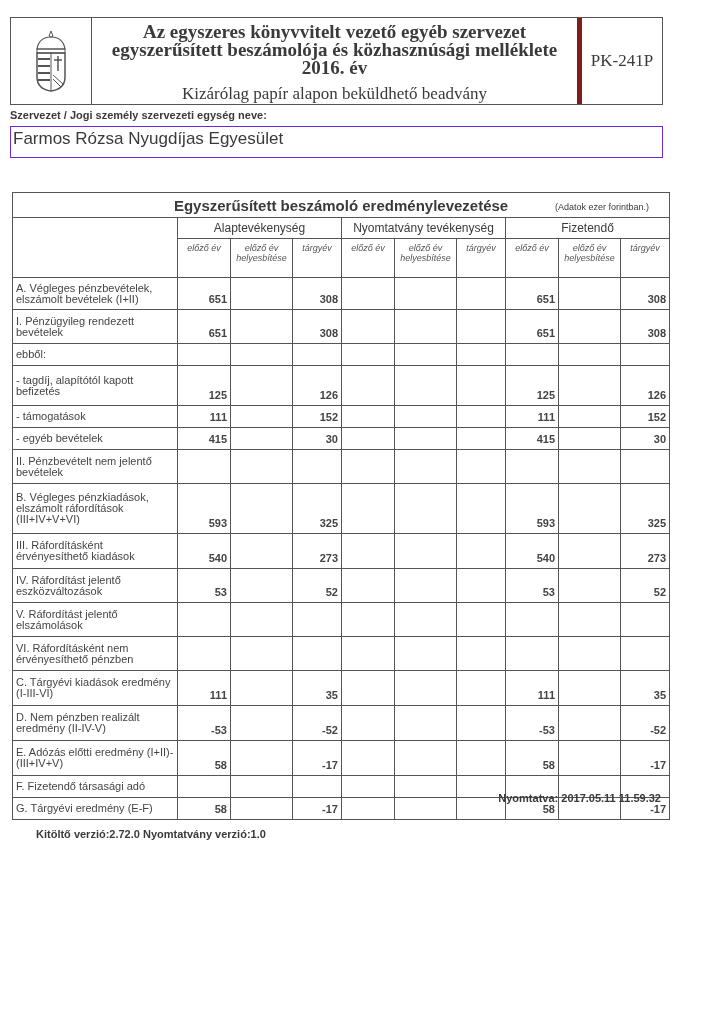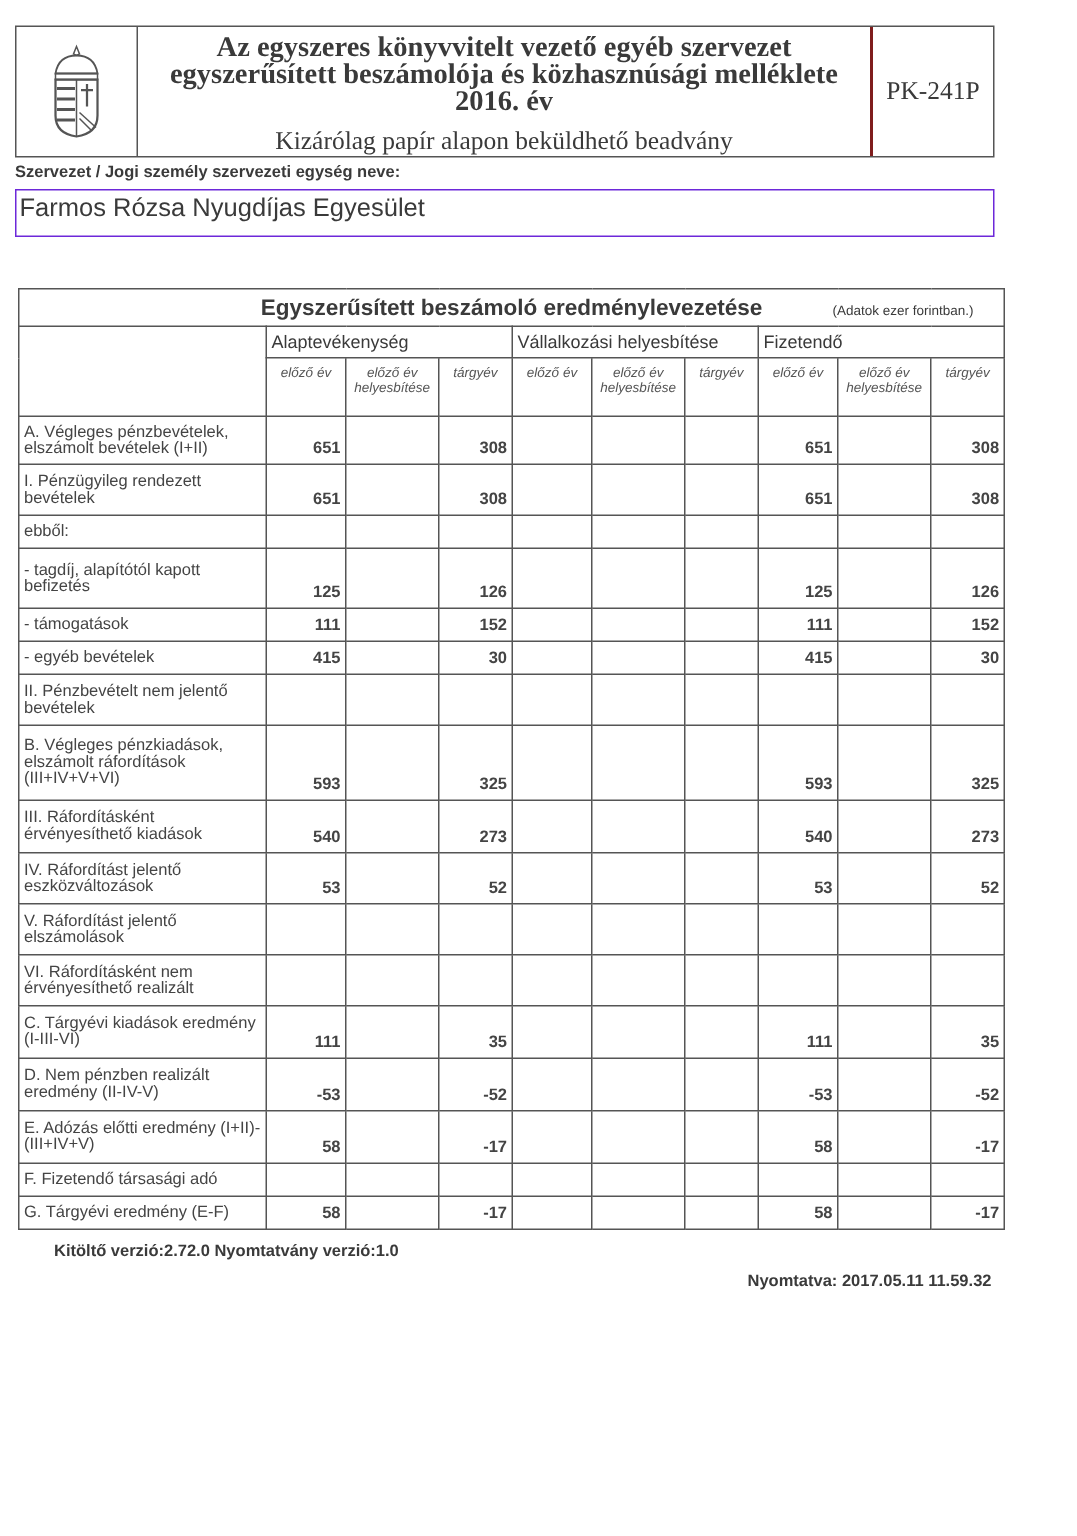--- a/index.html
+++ b/index.html
@@ -1,41 +1,41 @@
 <!DOCTYPE html>
 <html><head>
   <meta charset="utf-8">
   <style>
     html, body { margin: 0; padding: 0; background: #ffffff; }
     body { width: 718px; height: 1024px; position: relative; overflow: hidden; color: #3a3a3a; font-family: "Liberation Sans", sans-serif; }
 
     .header-box { position: absolute; left: 10px; top: 17px; width: 651px; height: 86px; border: 1px solid #555; display: flex; }
     .crest-cell { width: 80px; border-right: 1px solid #555; display: flex; align-items: center; justify-content: center; }
-    .title-cell { flex: 1; border-right: 2px solid #7f1d1d; text-align: center; font-family: "Liberation Serif", serif; color: #3a3a3a; }
+    .title-cell { flex: 1; border-right: 5px solid #7f1d1d; text-align: center; font-family: "Liberation Serif", serif; color: #3a3a3a; }
     .title-cell .t { font-size: 19px; font-weight: bold; line-height: 18px; }
     .title-cell .t1 { margin-top: 5px; }
     .title-cell .sub { font-size: 17px; margin-top: 7px; }
     .code-cell { width: 80px; display: flex; align-items: center; justify-content: center; font-family: "Liberation Serif", serif; font-size: 17px; }
 
     .org-label { position: absolute; left: 10px; top: 109px; font-size: 11px; font-weight: bold; color: #3a3a3a; }
     .org-box { position: absolute; left: 10px; top: 126px; width: 651px; height: 30px; border: 1px solid #6d28d9; font-size: 17px; }
     .org-box span { position: absolute; left: 2px; top: 2px; }
 
     table.main { position: absolute; left: 12px; top: 192px; width: 650px; border-collapse: collapse; table-layout: fixed; font-size: 11px; }
     table.main td { border: 1px solid #555; padding: 0 3px; vertical-align: middle; }
     .cap { height: 24px; text-align: center; position: relative; }
     .cap .ttl { font-size: 15px; font-weight: bold; }
     .cap .unit { position: absolute; right: 20px; top: 9px; font-size: 9px; }
-    .grp { text-align: left; font-size: 12px; height: 20px; }
+    .grp { text-align: center; font-size: 12px; height: 20px; }
     .colh { font-size: 9px; font-style: italic; text-align: center; vertical-align: top !important; height: 34px; line-height: 10px; padding-top: 4px !important; color: #555; }
     .lbl { font-size: 11px; line-height: 11px; color: #444; }
     .num { text-align: right; font-weight: bold; font-size: 11px; vertical-align: bottom !important; padding-bottom: 4px !important; color: #444; }
 
     .footer-left { position: absolute; left: 36px; top: 828px; font-size: 11px; font-weight: bold; color: #3a3a3a; }
-    .footer-right { position: absolute; right: 57px; top: 848px; font-size: 11px; font-weight: bold; color: #3a3a3a; }
+    .footer-right { position: absolute; right: 57px; top: 792px; font-size: 11px; font-weight: bold; color: #3a3a3a; }
   </style>
 </head>
 <body>
 
 <div class="header-box">
   <div class="crest-cell">
     <svg width="40" height="64" viewBox="0 0 40 64">
       <path d="M20 2 l2 5 -2 1 -2 -1z" fill="none" stroke="#555" stroke-width="1"></path>
       <path d="M6 20 Q8 8 20 8 Q32 8 34 20 Z" fill="none" stroke="#555" stroke-width="1.2"></path>
       <rect x="6" y="20" width="28" height="4" fill="none" stroke="#555" stroke-width="1"></rect>
@@ -81,21 +81,21 @@
   <tbody id="tbody">
     <tr>
       <td class="cap" colspan="10">
         <span class="ttl">Egyszerűsített beszámoló eredménylevezetése</span>
         <span class="unit">(Adatok ezer forintban.)</span>
       </td>
     </tr>
     <tr>
       <td rowspan="2"></td>
       <td class="grp" colspan="3">Alaptevékenység</td>
-      <td class="grp" colspan="3">Vállalkozási helyesbítése</td>
+      <td class="grp" colspan="3">Nyomtatvány tevékenység</td>
       <td class="grp" colspan="3">Fizetendő</td>
     </tr>
     <tr id="subhead">
         <td class="colh">előző év</td>
         <td class="colh">előző év helyesbítése</td>
         <td class="colh">tárgyév</td>
         <td class="colh">előző év</td>
         <td class="colh">előző év helyesbítése</td>
         <td class="colh">tárgyév</td>
         <td class="colh">előző év</td>
@@ -228,21 +228,21 @@
         <td class="num"></td>
         <td class="num"></td>
         <td class="num"></td>
         <td class="num"></td>
         <td class="num"></td>
         <td class="num"></td>
         <td class="num"></td>
         <td class="num"></td>
       </tr>
       <tr style="height: 34px;">
-        <td class="lbl">VI. Ráfordításként nem érvényesíthető realizált</td>
+        <td class="lbl">VI. Ráfordításként nem érvényesíthető pénzben</td>
         <td class="num"></td>
         <td class="num"></td>
         <td class="num"></td>
         <td class="num"></td>
         <td class="num"></td>
         <td class="num"></td>
         <td class="num"></td>
         <td class="num"></td>
         <td class="num"></td>
       </tr>

